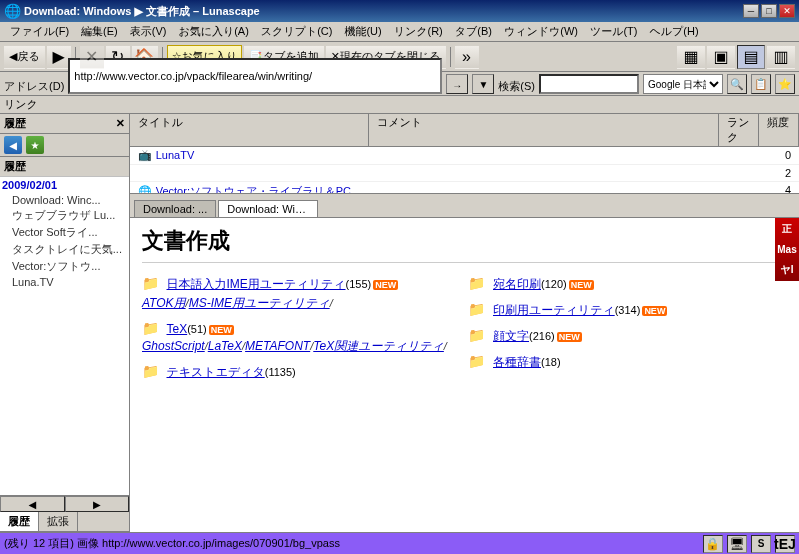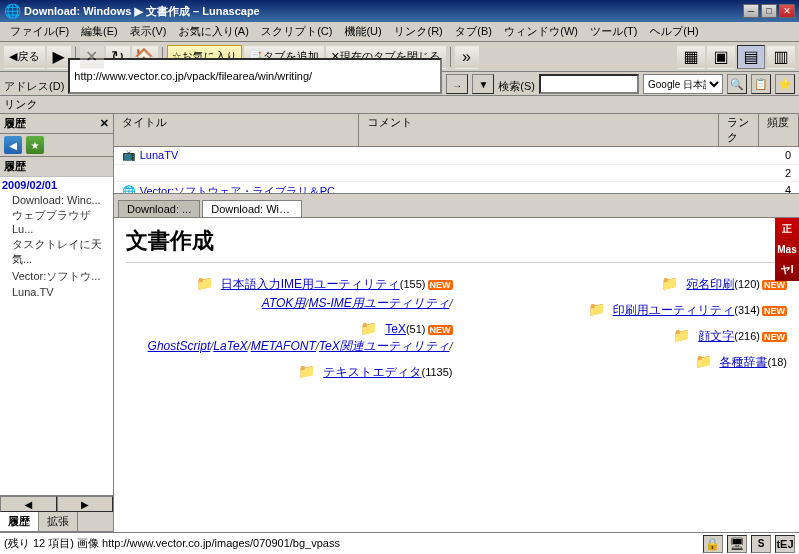--- a/index.html
+++ b/index.html
@@ -94,21 +94,21 @@
 
     
     #main {
       display: flex;
       height: calc(554px - 22px - 20px - 30px - 24px - 18px - 22px);
       background: #d4d0c8;
     }
 
     
     #sidebar {
-      width: 114px;
+      width: 130px;
       background: #d4d0c8;
       border-right: 1px solid #808080;
       display: flex;
       flex-direction: column;
     }
     #sidebar-header {
       background: #d4d0c8;
       display: flex;
       align-items: center;
       justify-content: space-between;
@@ -212,21 +212,20 @@
       font-size: 22px;
       font-weight: bold;
       margin-bottom: 12px;
       padding-bottom: 6px;
       border-bottom: 1px solid #ccc;
     }
     .content-grid {
       display: grid;
       grid-template-columns: 1fr 1fr;
       gap: 8px 8px;
-      text-align: right;
     }
     .content-item { margin-bottom: 8px; }
     .content-link { color: #0000cc; text-decoration: underline; cursor: pointer; font-size: 12px; }
     .content-sub { font-size: 11px; color: #333; margin-top: 2px; font-style: italic; }
     .content-sub a { color: #0000cc; text-decoration: underline; cursor: pointer; }
     .new-badge {
       display: inline-block;
       background: #ff6600;
       color: white;
       font-size: 9px;
@@ -246,21 +245,21 @@
       color: white;
       font-size: 10px;
       font-weight: bold;
       text-align: center;
       padding: 4px 2px;
     }
 
     
     #status-bar {
       height: 22px;
-      background: #ffffff;
+      background: #8b5cf6;
       border-top: 1px solid #808080;
       display: flex;
       align-items: center;
       padding: 0 4px;
       font-size: 11px;
       gap: 4px;
     }
     #status-text { flex: 1; }
     .status-icon { width: 20px; height: 18px; background: #d4d0c8; border: 1px inset #808080; display: flex; align-items: center; justify-content: center; font-size: 12px; }
 
@@ -364,20 +363,21 @@
       </div>
       <div style="width:18px; height:18px; background: linear-gradient(to bottom, #60b040, #408020); border-radius: 2px; display:flex; align-items:center; justify-content:center; cursor:pointer;">
         <span style="color:white; font-size:10px;">★</span>
       </div>
     </div>
     <div style="padding: 2px 4px; font-size:11px; font-weight:bold; border-bottom:1px solid #c0c0c0;">履歴</div>
     <div id="sidebar-content">
       <div class="sidebar-date">2009/02/01</div>
       <div class="sidebar-item-entry">Download: Winc...</div>
       <div class="sidebar-item-entry">ウェブブラウザ Lu...</div>
+      <div class="sidebar-item-entry">Vector Softライ...</div>
       <div class="sidebar-item-entry">タスクトレイに天気...</div>
       <div class="sidebar-item-entry">Vector:ソフトウ...</div>
       <div class="sidebar-item-entry">Luna.TV</div>
     </div>
     <div class="sidebar-arrows">
       <button class="sidebar-arrow">◀</button>
       <button class="sidebar-arrow">▶</button>
     </div>
     <div id="sidebar-tabs">
       <div class="sidebar-tab active">履歴</div>
@@ -473,14 +473,14 @@
     </div>
 
   </div>
 </div>
 
 <div id="status-bar">
   <span id="status-text">(残り 12 項目) 画像 http://www.vector.co.jp/images/070901/bg_vpass</span>
   <div class="status-icon">🔒</div>
   <div class="status-icon">🖥</div>
   <div class="status-icon" style="font-size:10px;font-weight:bold;">S</div>
-  <div class="status-icon" style="font-size:11px;font-weight:bold;">tEJ</div>
+  <div class="status-icon" style="font-size:14px;font-weight:bold;">tEJ</div>
 </div>
 
 </body></html>

